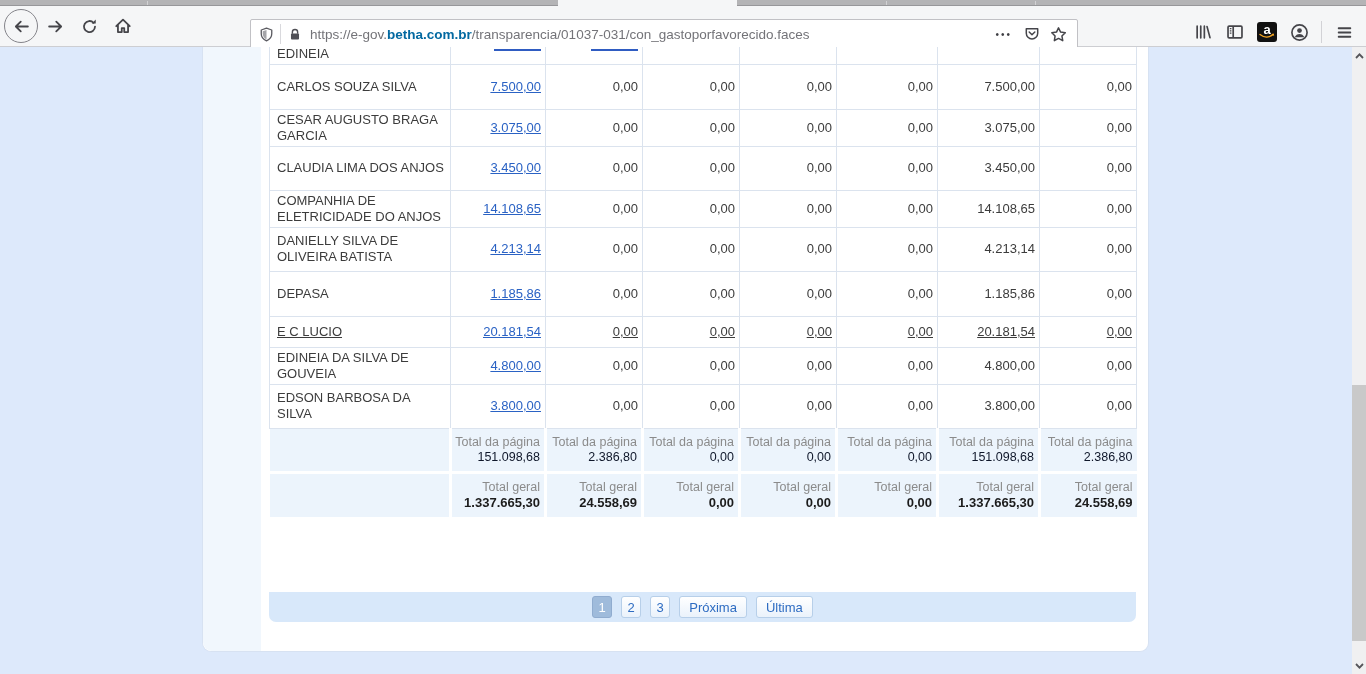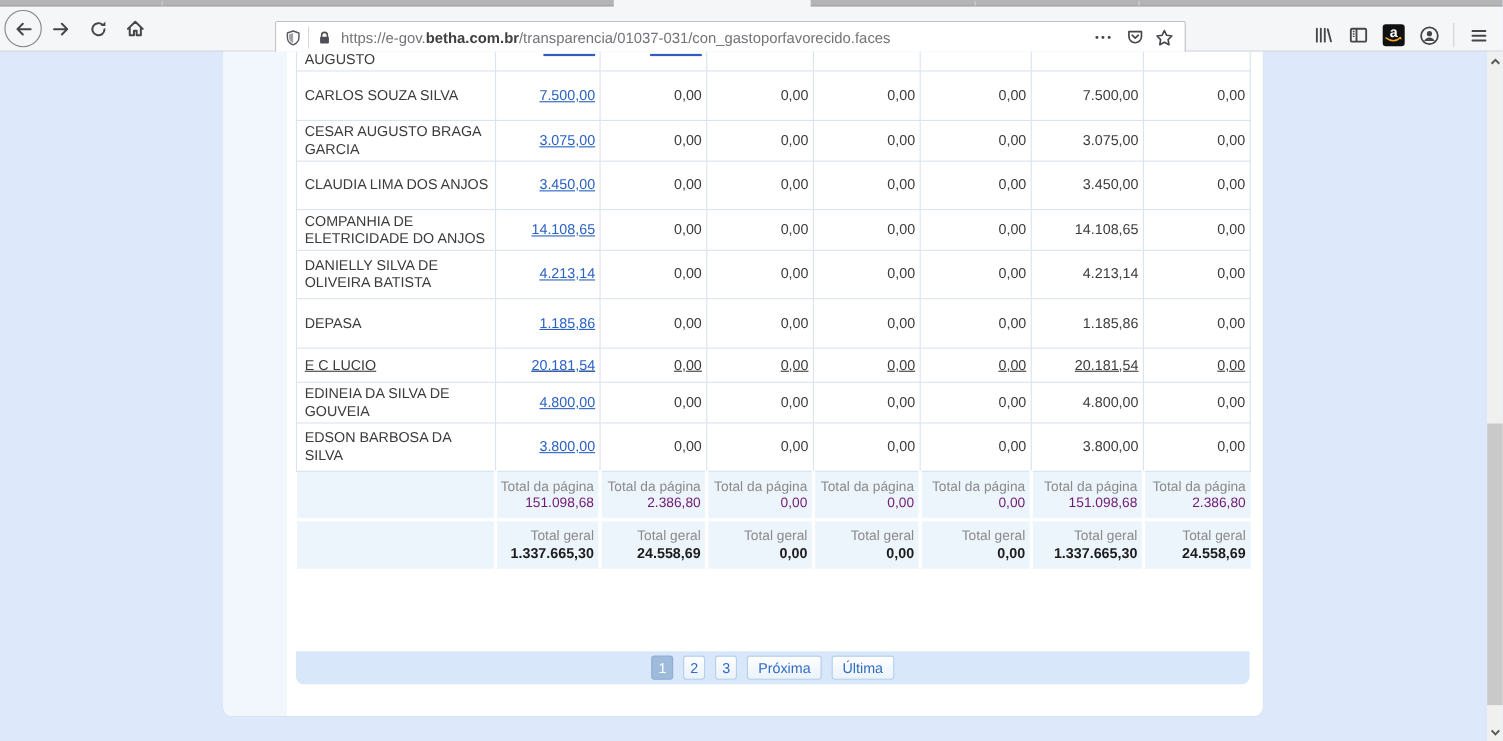--- a/index.html
+++ b/index.html
@@ -17,21 +17,21 @@
   .backcircle{border:1.5px solid #84848a;border-radius:50%;box-sizing:border-box;background:#f5f6f7;}
   .urlbar{
     position:absolute;left:250px;top:13px;width:828px;height:30px;box-sizing:border-box;
     background:#fff;border:1px solid #c1c1c5;border-radius:2px;
     display:flex;align-items:center;
   }
   .urlbar .sep{width:1px;height:20px;background:#d9d9dd;margin:0 7px 0 6px;}
   .shieldwrap{margin-left:8px;display:flex;color:#5a5a60;}
   .lockwrap{display:flex;color:#4f4f55;}
   .urltext{flex:1;margin-left:8px;font-size:13.5px;color:#737378;white-space:nowrap;overflow:hidden;}
-  .urltext .domain{color:#404040;font-weight:700;}
+  .urltext .domain{color:#0369a1;font-weight:700;}
   .urlicons{display:flex;align-items:center;margin-right:6px;color:#45454a;}
   .dots{font-size:10px;letter-spacing:2px;color:#3f3f44;padding:0 7px;cursor:pointer;}
   .uicon{width:26px;height:26px;display:flex;align-items:center;justify-content:center;cursor:pointer;}
   .rightgroup{position:absolute;right:0;top:6px;height:40px;display:flex;align-items:center;color:#45454a;}
   .ricon{width:32px;height:32px;display:flex;align-items:center;justify-content:center;cursor:pointer;}
   .rsep{width:1px;height:22px;background:#d2d2d6;margin:0 6px;}
   .amazon{width:20px;height:20px;background:#111;border-radius:3px;position:relative;display:flex;align-items:center;justify-content:center;}
   .amazon .a{color:#fff;font-size:13px;font-weight:700;line-height:10px;margin-top:-4px;}
   .amazon svg{position:absolute;bottom:2px;left:2px;}
   
@@ -59,21 +59,21 @@
   tr:nth-child(13){height:45px;}
   tr:nth-child(14){height:45px;}
   tr.partial td{border-top:none;vertical-align:top;}
   tr.partial td.name{padding-top:0;line-height:14px;}
   .cutlink{display:block;margin-left:auto;width:47px;height:2px;background:#2f5cc2;}
   
   tr.tp td,tr.tg td{background:#ecf4fc;border:none;border-right:3px solid #fff;text-align:right;padding:4px 4px 4px 2px;font-size:12.5px;line-height:15px;color:#8b8b8b;vertical-align:middle;}
   tr.tp td:last-child,tr.tg td:last-child{border-right:none;}
   tr.tg td{border-top:3px solid #fff;}
   .tlabel{display:block;}
-  .tvalp{display:block;color:#701a75;}
+  .tvalp{display:block;color:#0f172a;}
   .tvalg{display:block;color:#1c1c1c;font-weight:700;font-size:13px;}
   
   .pagstrip{position:absolute;left:66px;top:545px;width:867px;height:30px;background:#d8e8fa;border-radius:0 0 7px 7px;display:flex;align-items:center;justify-content:center;gap:9px;}
   .pbtn{height:22px;min-width:20px;box-sizing:border-box;border:1px solid #b7cfe9;border-radius:3px;background:linear-gradient(#ffffff,#eaf2fb);color:#2e6cc2;font-size:13px;display:flex;align-items:center;justify-content:center;padding:0 5px;cursor:pointer;}
   .pbtn.wide{padding:0 9px;}
   .pbtn.active{background:#9fbbdb;border-color:#90accf;color:#fff;cursor:default;}
   
   .vscroll{position:absolute;right:0;top:47px;width:14px;height:627px;background:#f0f0f1;}
   .vthumb{position:absolute;left:0;top:338px;width:14px;height:256px;background:#c9c9c9;cursor:pointer;}
   .sarrow{position:absolute;left:0;width:14px;height:14px;display:flex;align-items:center;justify-content:center;cursor:pointer;}
@@ -194,21 +194,21 @@
           <col style="width:95px">
           <col style="width:97px">
           <col style="width:97px">
         <col style="width:97px">
           <col style="width:101px">
           <col style="width:102px">
           <col style="width:97px">
       </colgroup>
       <tbody>
         <tr class="partial">
-          <td class="name">AUGUSTO</td>
+          <td class="name">EDINEIA</td>
           <td class="val">
               <span class="cutlink"></span>
             </td>
           <td class="val">
               <span class="cutlink"></span>
             </td>
           <td class="val"></td>
           <td class="val"></td>
           <td class="val"></td>
           <td class="val"></td>

